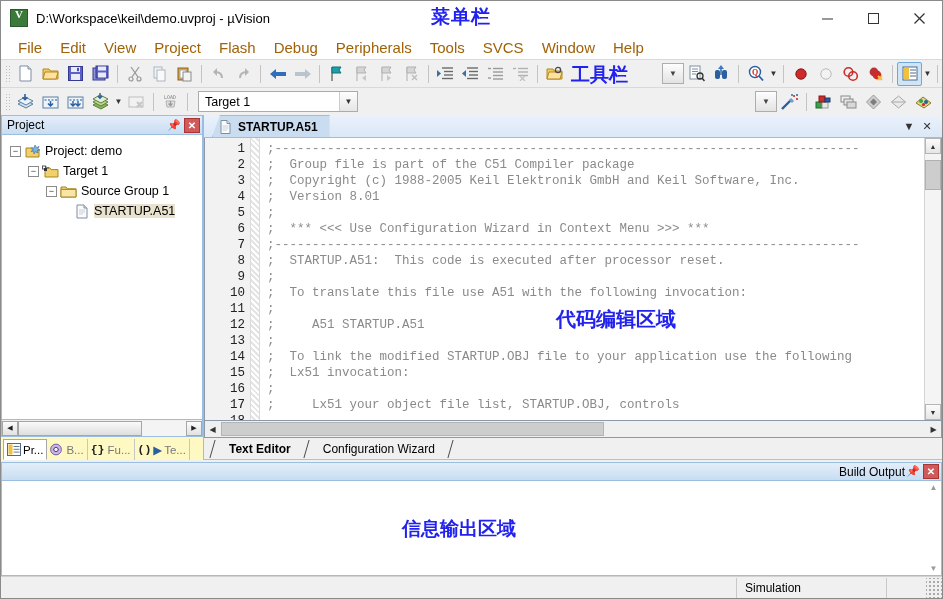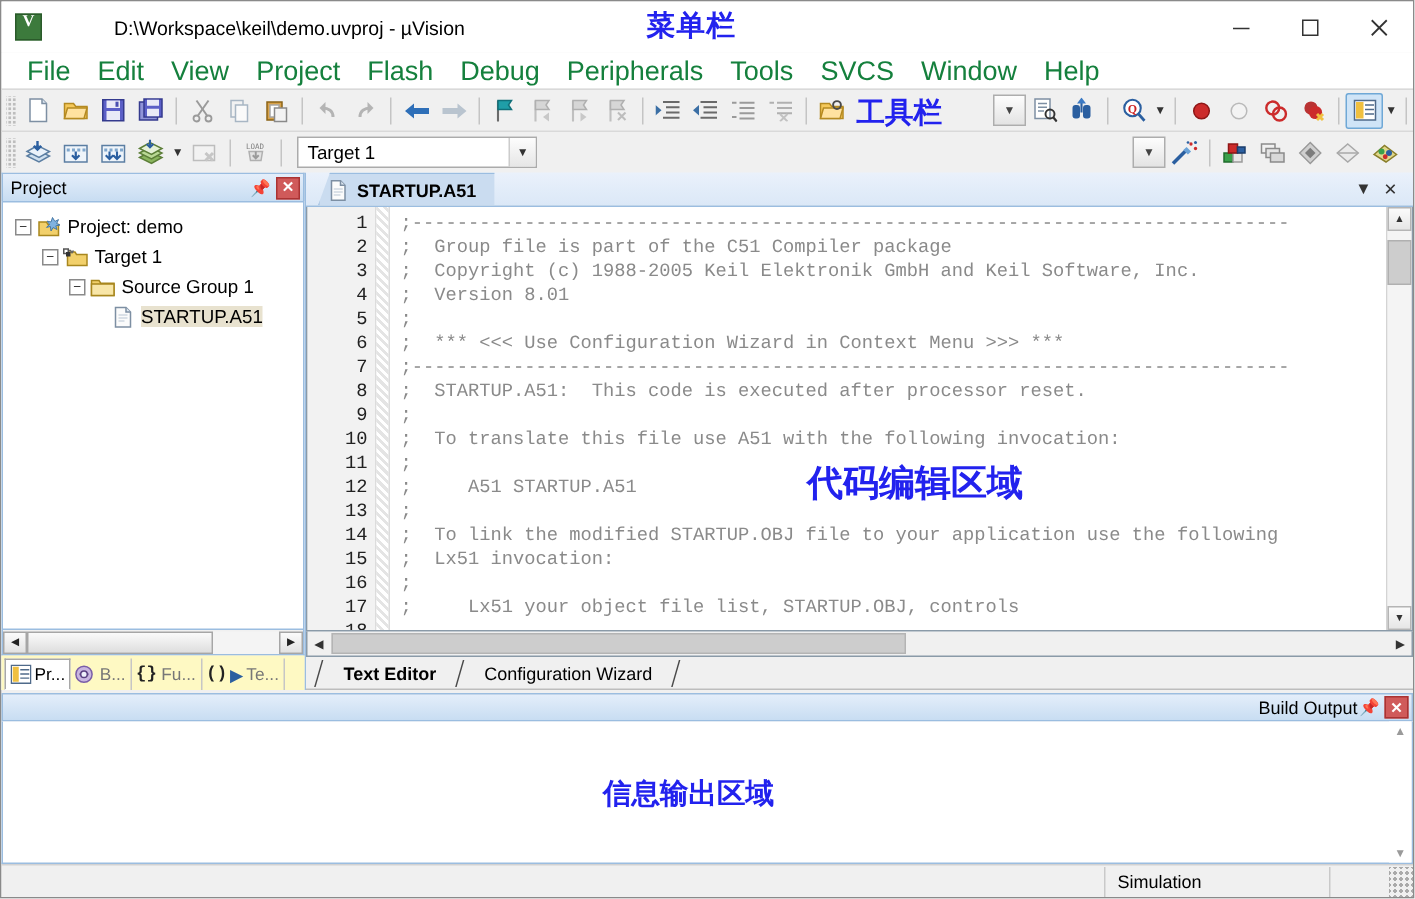--- a/index.html
+++ b/index.html
@@ -22,21 +22,20 @@
   }
 
   
   .titlebar {
     height: 34px;
     background: #ffffff;
     display: flex;
     align-items: center;
     flex: 0 0 34px;
     position: relative;
-    gap: 40px;
   }
   .app-icon {
     width: 18px; height: 18px;
     margin-left: 9px; margin-right: 8px;
     background: #3c7a3c;
     border: 1px solid #2a5a2a;
     position: relative;
     flex: 0 0 auto;
   }
   .app-icon::after {
@@ -80,22 +79,22 @@
   .menubar {
     height: 24px;
     flex: 0 0 24px;
     background: #ffffff;
     display: flex;
     align-items: center;
     padding-left: 8px;
   }
   .menu-item {
     padding: 3px 9px;
-    font-size: 18px;
-    color: #15803d;
+    font-size: 15px;
+    color: #a16207;
     white-space: nowrap;
   }
 
   
   .toolbar {
     background: #f0f0f0;
     display: flex;
     align-items: center;
     position: relative;
     border-top: 1px solid #d9d9d9;
@@ -403,22 +402,22 @@
     height: 16px;
     line-height: 16px;
     font-family: "Liberation Mono", monospace;
     font-size: 12.5px;
     white-space: pre;
     color: #8a8a8a;
   }
   .cl.kw { color: #1a1ad0; }
   .editor-annot {
     position: absolute;
-    left: 278px; top: 168px;
-    font-size: 24px;
+    left: 296px; top: 168px;
+    font-size: 20px;
     font-weight: bold;
     color: #2222ee;
     z-index: 5;
   }
   .vscroll {
     width: 17px;
     flex: 0 0 17px;
     background: #f2f2f2;
     border-left: 1px solid #d4d4d4;
     display: flex;

